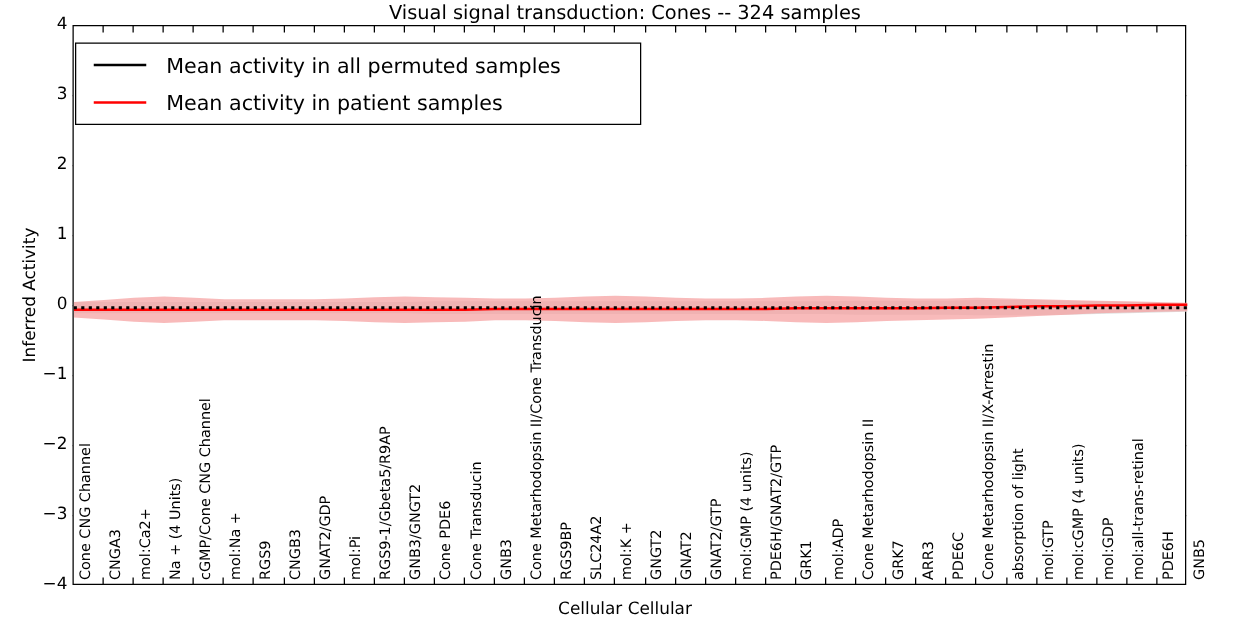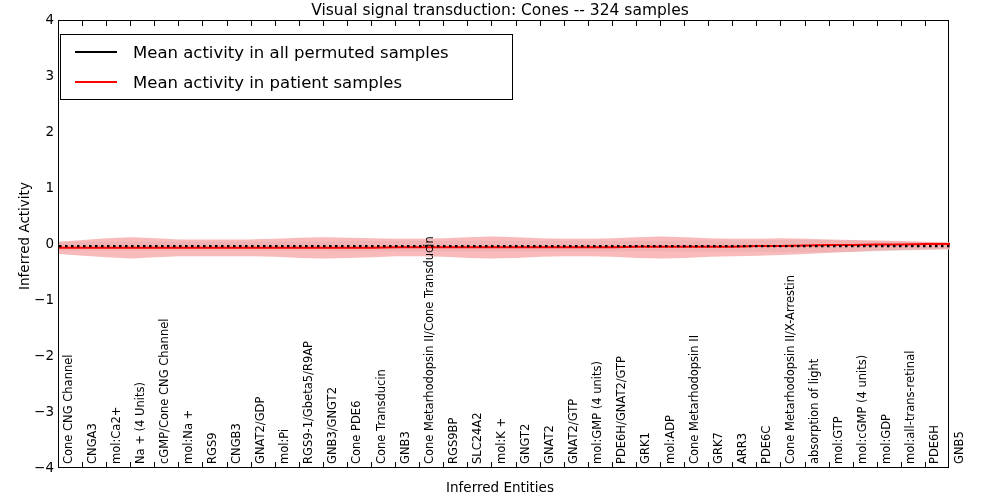--- a/index.html
+++ b/index.html
@@ -302,21 +302,21 @@
       <div class="xtick-label tall-label-overlay" style="left: 784.932px;">Cone Metarhodopsin II/X-Arrestin</div>
       <div class="xtick-label" style="left: 809.014px;">absorption of light</div>
       <div class="xtick-label" style="left: 833.095px;">mol:GTP</div>
       <div class="xtick-label" style="left: 857.176px;">mol:cGMP (4 units)</div>
       <div class="xtick-label" style="left: 881.257px;">mol:GDP</div>
       <div class="xtick-label" style="left: 905.338px;">mol:all-trans-retinal</div>
       <div class="xtick-label" style="left: 929.419px;">PDE6H</div>
       <div class="xtick-label" style="left: 953.5px;">GNB5</div>
     </div>
 
-  <div class="xlabel">Inferred Entities</div>
+  <div class="xlabel">Cellular Cellular</div>
 
   <div id="legend">
     <div class="legend-row" style="top:4px;">
       <span class="legend-swatch" id="sw0" style="border-top: 2.2px solid rgb(0, 0, 0);"></span>
       <span class="legend-text">Mean activity in all permuted samples</span>
     </div>
     <div class="legend-row" style="top:34px;">
       <span class="legend-swatch" id="sw1" style="border-top: 2.2px solid rgb(255, 0, 0);"></span>
       <span class="legend-text">Mean activity in patient samples</span>
     </div>

